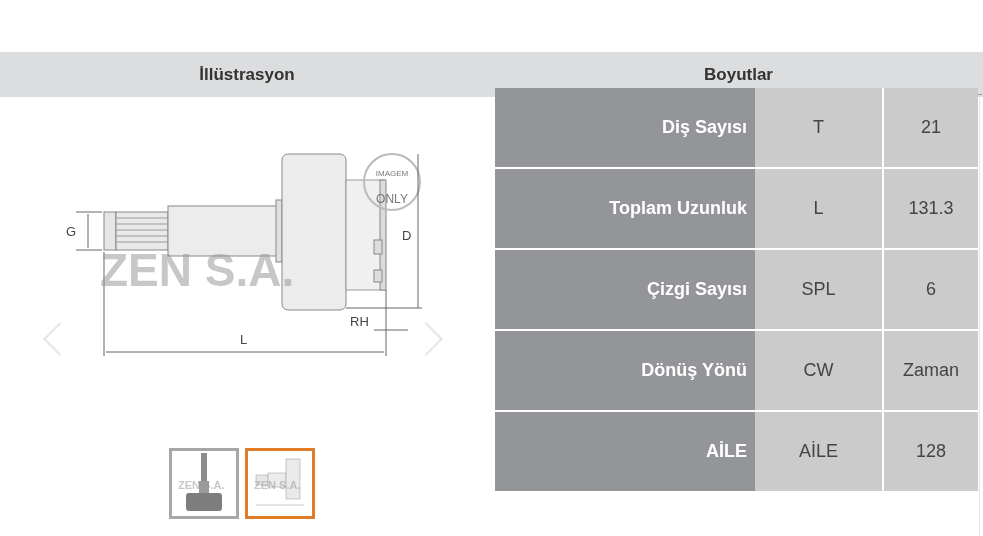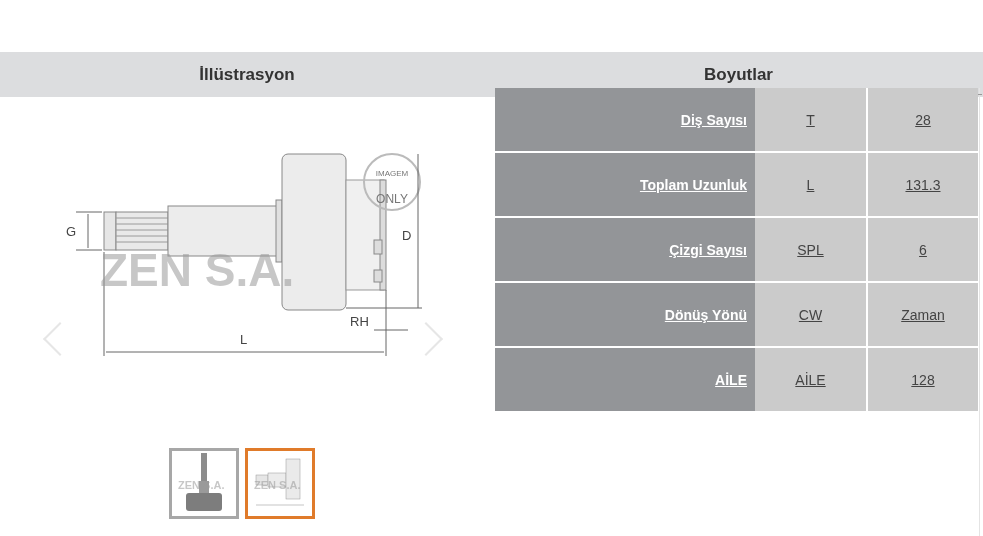--- a/index.html
+++ b/index.html
@@ -3,21 +3,21 @@
 <meta charset="utf-8">
 <style>
   html, body { margin: 0; padding: 0; background: #ffffff; }
   body { width: 983px; height: 536px; position: relative; overflow: hidden; font-family: "Liberation Sans", "DejaVu Sans", sans-serif; }
   .hdr { position: absolute; top: 36px; height: 45px; background: #dcdddf; color: #333; font-weight: bold; font-size: 17px; display: flex; align-items: center; justify-content: center; margin-top: 16px; }
   #hdr-left { left: 0; width: 494px; }
   #hdr-right { left: 494px; width: 489px; }
   .vline { position: absolute; left: 979px; top: 88px; width: 1px; height: 448px; background: #e4e4e4; }
   .tick { position: absolute; left: 978px; top: 94px; width: 4px; height: 1px; background: #999; }
   table.dims { position: absolute; left: 495px; top: 88px; width: 483px; border-collapse: collapse; table-layout: fixed; }
-  table.dims td { height: 47px; padding: 8px; font-size: 14px; border-bottom: 2px solid #ffffff; text-decoration: underline; }
+  table.dims td { height: 47px; padding: 16px; font-size: 18px; border-bottom: 2px solid #ffffff; }
   table.dims tr:last-child td { border-bottom: none; }
   td.lbl { width: 260px; background: #939598; color: #ffffff; font-weight: bold; text-align: right; padding-right: 8px !important; box-sizing: border-box; }
   td.code { width: 95px; background: #cbcbcb; color: #444; text-align: center; border-right: 2px solid #ffffff; }
   td.val { background: #cbcbcb; color: #444; text-align: center; }
   .illus { position: absolute; left: 40px; top: 140px; width: 420px; height: 240px; }
   .arrow { position: absolute; width: 22px; height: 22px; border-left: 2px solid #e6e6e6; border-bottom: 2px solid #e6e6e6; }
   #arrow-prev { left: 48px; top: 327px; transform: rotate(45deg); }
   #arrow-next { left: 414px; top: 327px; transform: rotate(-135deg); }
   .thumb { position: absolute; top: 448px; width: 70px; height: 71px; box-sizing: border-box; background: #fff; overflow: hidden; }
   #thumb-1 { left: 169px; border: 3px solid #a7a7a7; }
@@ -31,21 +31,21 @@
 <div id="hdr-right" class="hdr">Boyutlar</div>
 
 <div class="vline"></div>
 <div class="tick"></div>
 
 <table class="dims">
   <tbody>
     <tr>
       <td class="lbl">Diş Sayısı</td>
       <td class="code">T</td>
-      <td class="val">28</td>
+      <td class="val">21</td>
     </tr>
     <tr>
       <td class="lbl">Toplam Uzunluk</td>
       <td class="code">L</td>
       <td class="val">131.3</td>
     </tr>
     <tr>
       <td class="lbl">Çizgi Sayısı</td>
       <td class="code">SPL</td>
       <td class="val">6</td>

